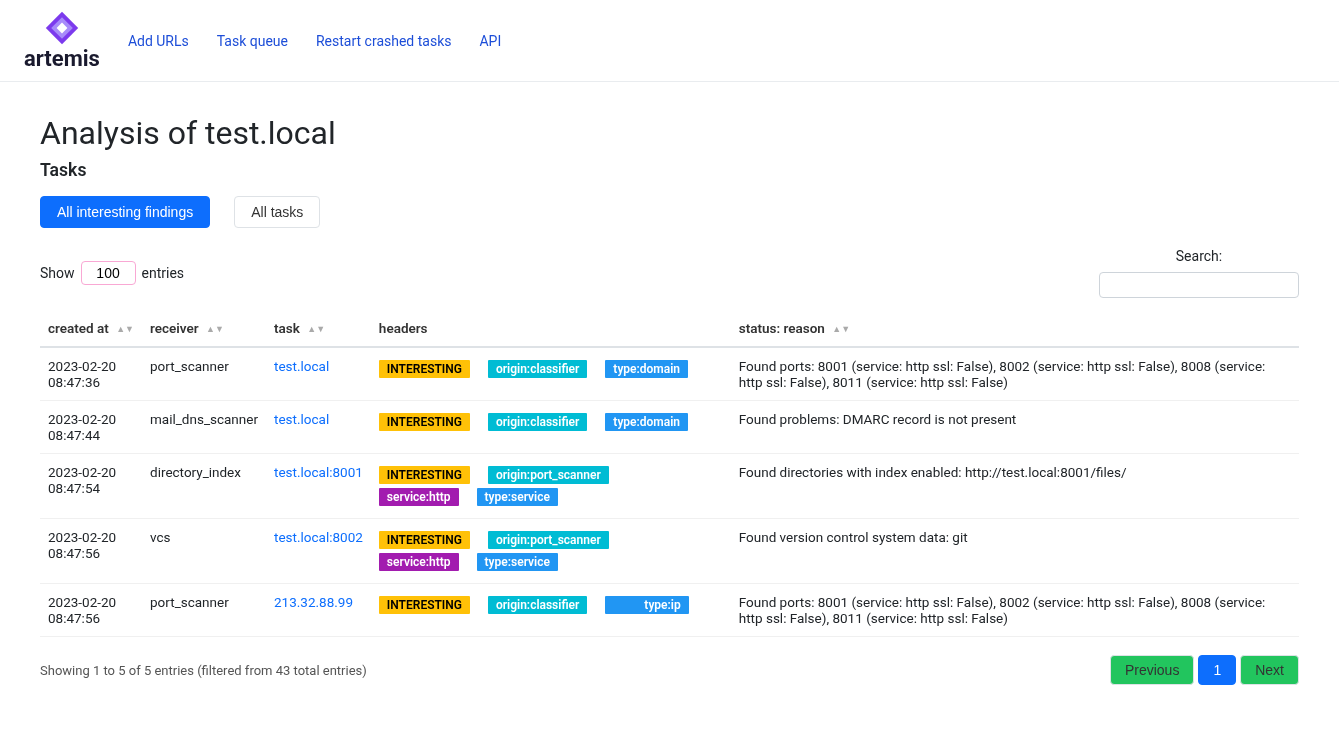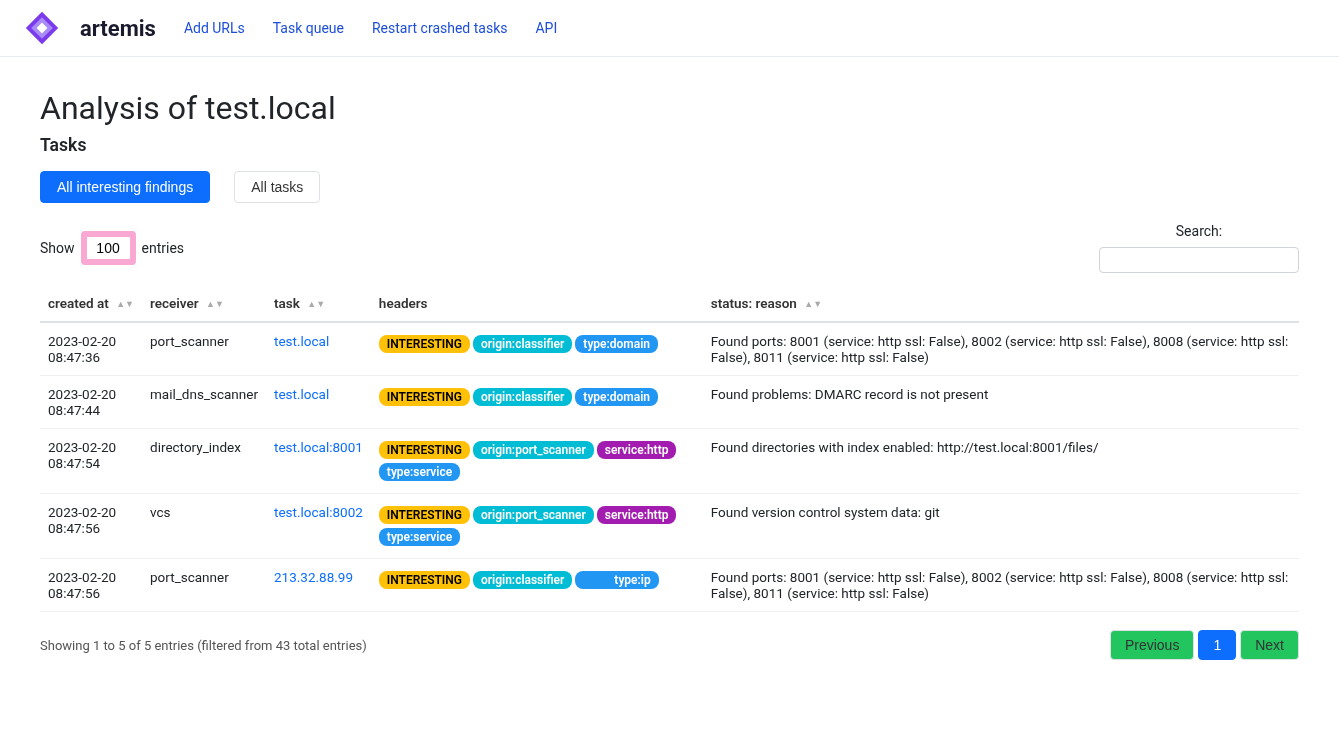--- a/index.html
+++ b/index.html
@@ -1,51 +1,51 @@
 <!DOCTYPE html>
 <html><head>
   <meta charset="utf-8">
   <style>
     * { box-sizing: border-box; margin: 0; padding: 0; }
     body { font-family: -apple-system, BlinkMacSystemFont, 'Segoe UI', Roboto, sans-serif; font-size: 14px; color: #212529; background: #fff; }
 
     
     .navbar { display: flex; align-items: center; padding: 10px 24px; border-bottom: 1px solid #e9ecef; gap: 28px; }
-    .nav-brand { display: flex; align-items: center; gap: 20px; font-size: 22px; font-weight: 700; color: #1a1a2e; text-decoration: none; }
+    .nav-brand { display: flex; align-items: center; gap: 0; font-size: 22px; font-weight: 700; color: #1a1a2e; text-decoration: none; flex-direction: column; }
     .nav-brand svg { width: 36px; height: 36px; }
     .nav-link { color: #1d4ed8; text-decoration: none; font-size: 14px; }
 
     
     .main { padding: 32px 40px; }
     h1 { font-size: 2rem; font-weight: 400; margin-bottom: 8px; }
     h2 { font-size: 1.1rem; font-weight: 600; margin-bottom: 16px; }
 
     
     .tabs { display: flex; gap: 24px; margin-bottom: 20px; }
     .tab-btn { padding: 7px 16px; border-radius: 4px; border: 1px solid #dee2e6; cursor: pointer; font-size: 14px; background: #fff; color: #333; }
     .tab-btn.active { background: #0d6efd; color: #fff; border-color: #0d6efd; }
 
     
     .table-controls { display: flex; align-items: center; justify-content: space-between; margin-bottom: 12px; }
     .show-entries { display: flex; align-items: center; gap: 6px; font-size: 14px; }
-    .show-entries input { width: 55px; border: 6px solid #f9a8d4; border-radius: 4px; padding: 3px 6px; font-size: 14px; text-align: center; }
+    .show-entries input { width: 55px; border: 1px solid #f9a8d4; border-radius: 4px; padding: 3px 6px; font-size: 14px; text-align: center; }
     .search-box { display: flex; align-items: center; gap: 8px; flex-direction: column; }
     .search-box input { border: 1px solid #ced4da; border-radius: 4px; padding: 4px 10px; font-size: 14px; width: 200px; }
 
     
     table { width: 100%; border-collapse: collapse; font-size: 13.5px; }
     thead tr { border-bottom: 2px solid #dee2e6; }
     th { padding: 10px 8px; text-align: left; font-weight: 600; white-space: nowrap; color: #333; }
     th .sort-icons { display: inline-flex; flex-direction: column; margin-left: 4px; font-size: 9px; color: #aaa; vertical-align: middle; }
     td { padding: 10px 8px; border-bottom: 1px solid #f0f0f0; vertical-align: top; }
     .task-link { color: #0d6efd; text-decoration: none; }
     .datetime { white-space: nowrap; }
 
     
-    .badge { display: inline-block; padding: 2px 8px; border-radius: 8px; font-size: 12px; font-weight: 600; margin: 2px 3px 2px 0; }
+    .badge { display: inline-block; padding: 2px 8px; border-radius: 1px; font-size: 12px; font-weight: 600; margin: 2px 18px 2px 0; }
     .badge-interesting { background: #ffc107; color: #000; }
     .badge-origin-classifier { background: #00bcd4; color: #fff; }
     .badge-origin-port-scanner { background: #00bcd4; color: #fff; }
     .badge-type-domain { background: #2196f3; color: #fff; }
     .badge-type-service { background: #2196f3; color: #fff; }
     .badge-service-http { background: #a21caf; color: #fff; }
     .badge-type-ip { background: #2196f3; color: #fff; padding-left: 39px; }
 
     .badges-cell { min-width: 200px; }
 

